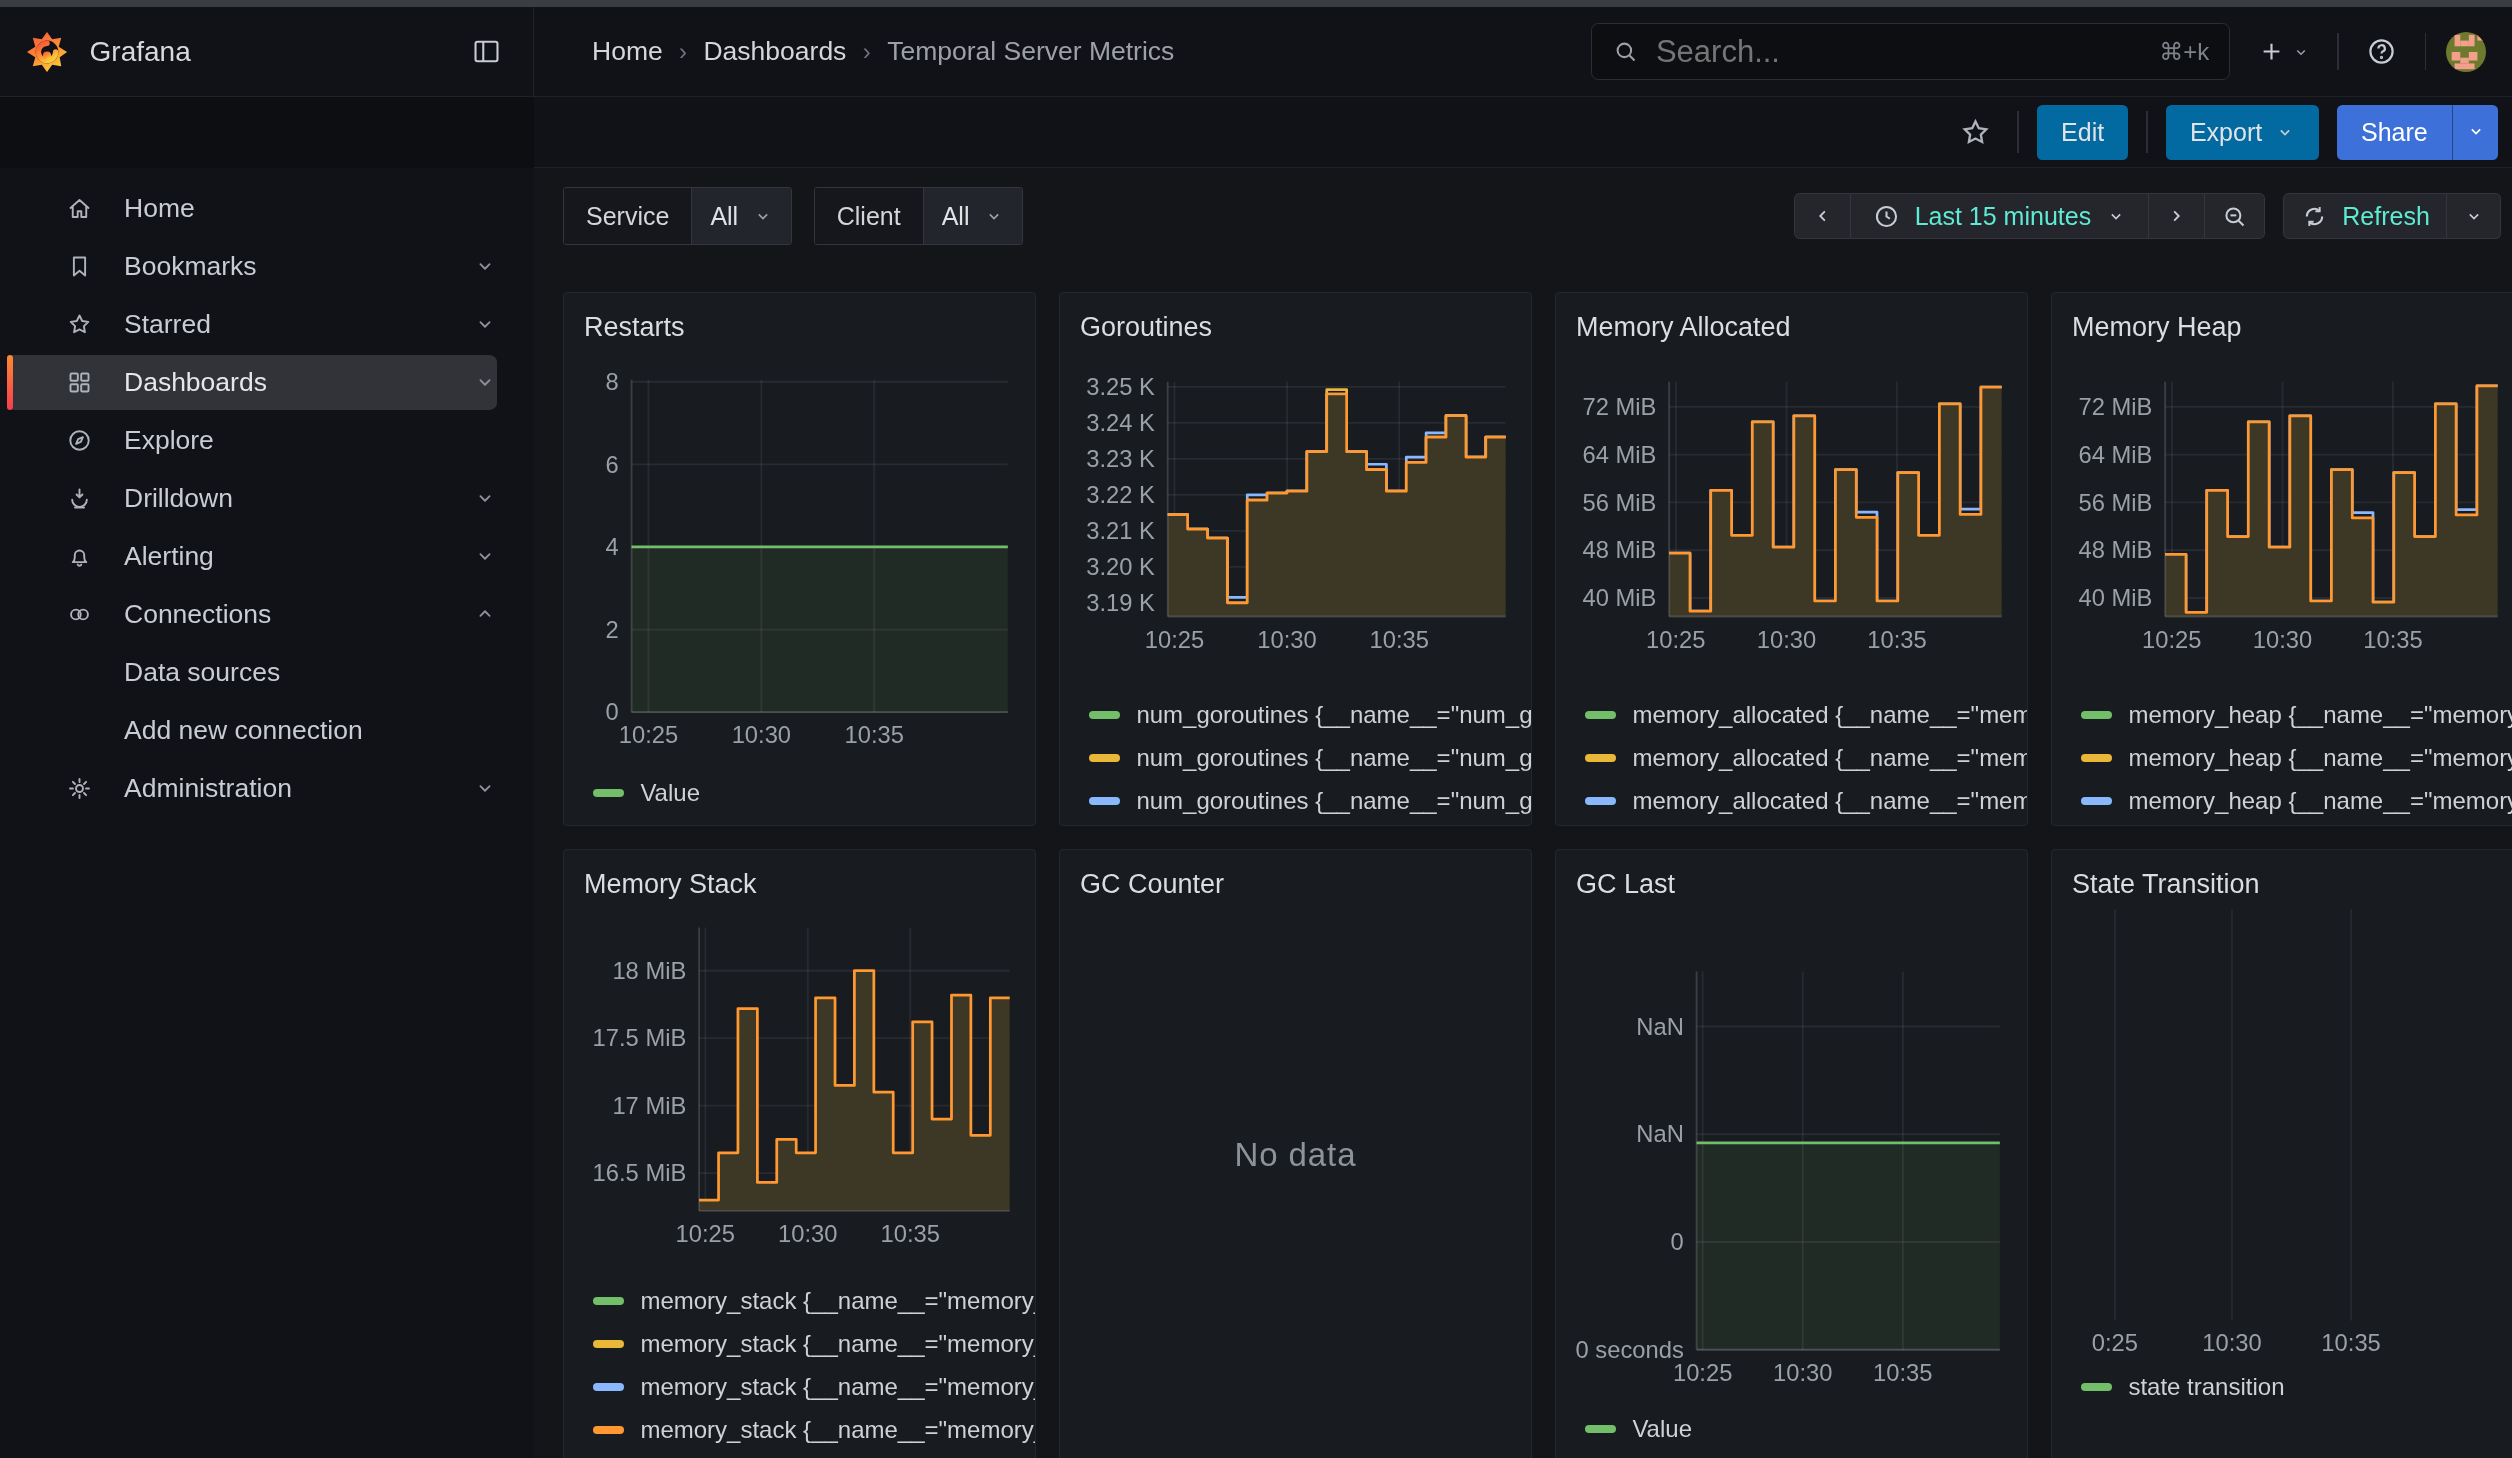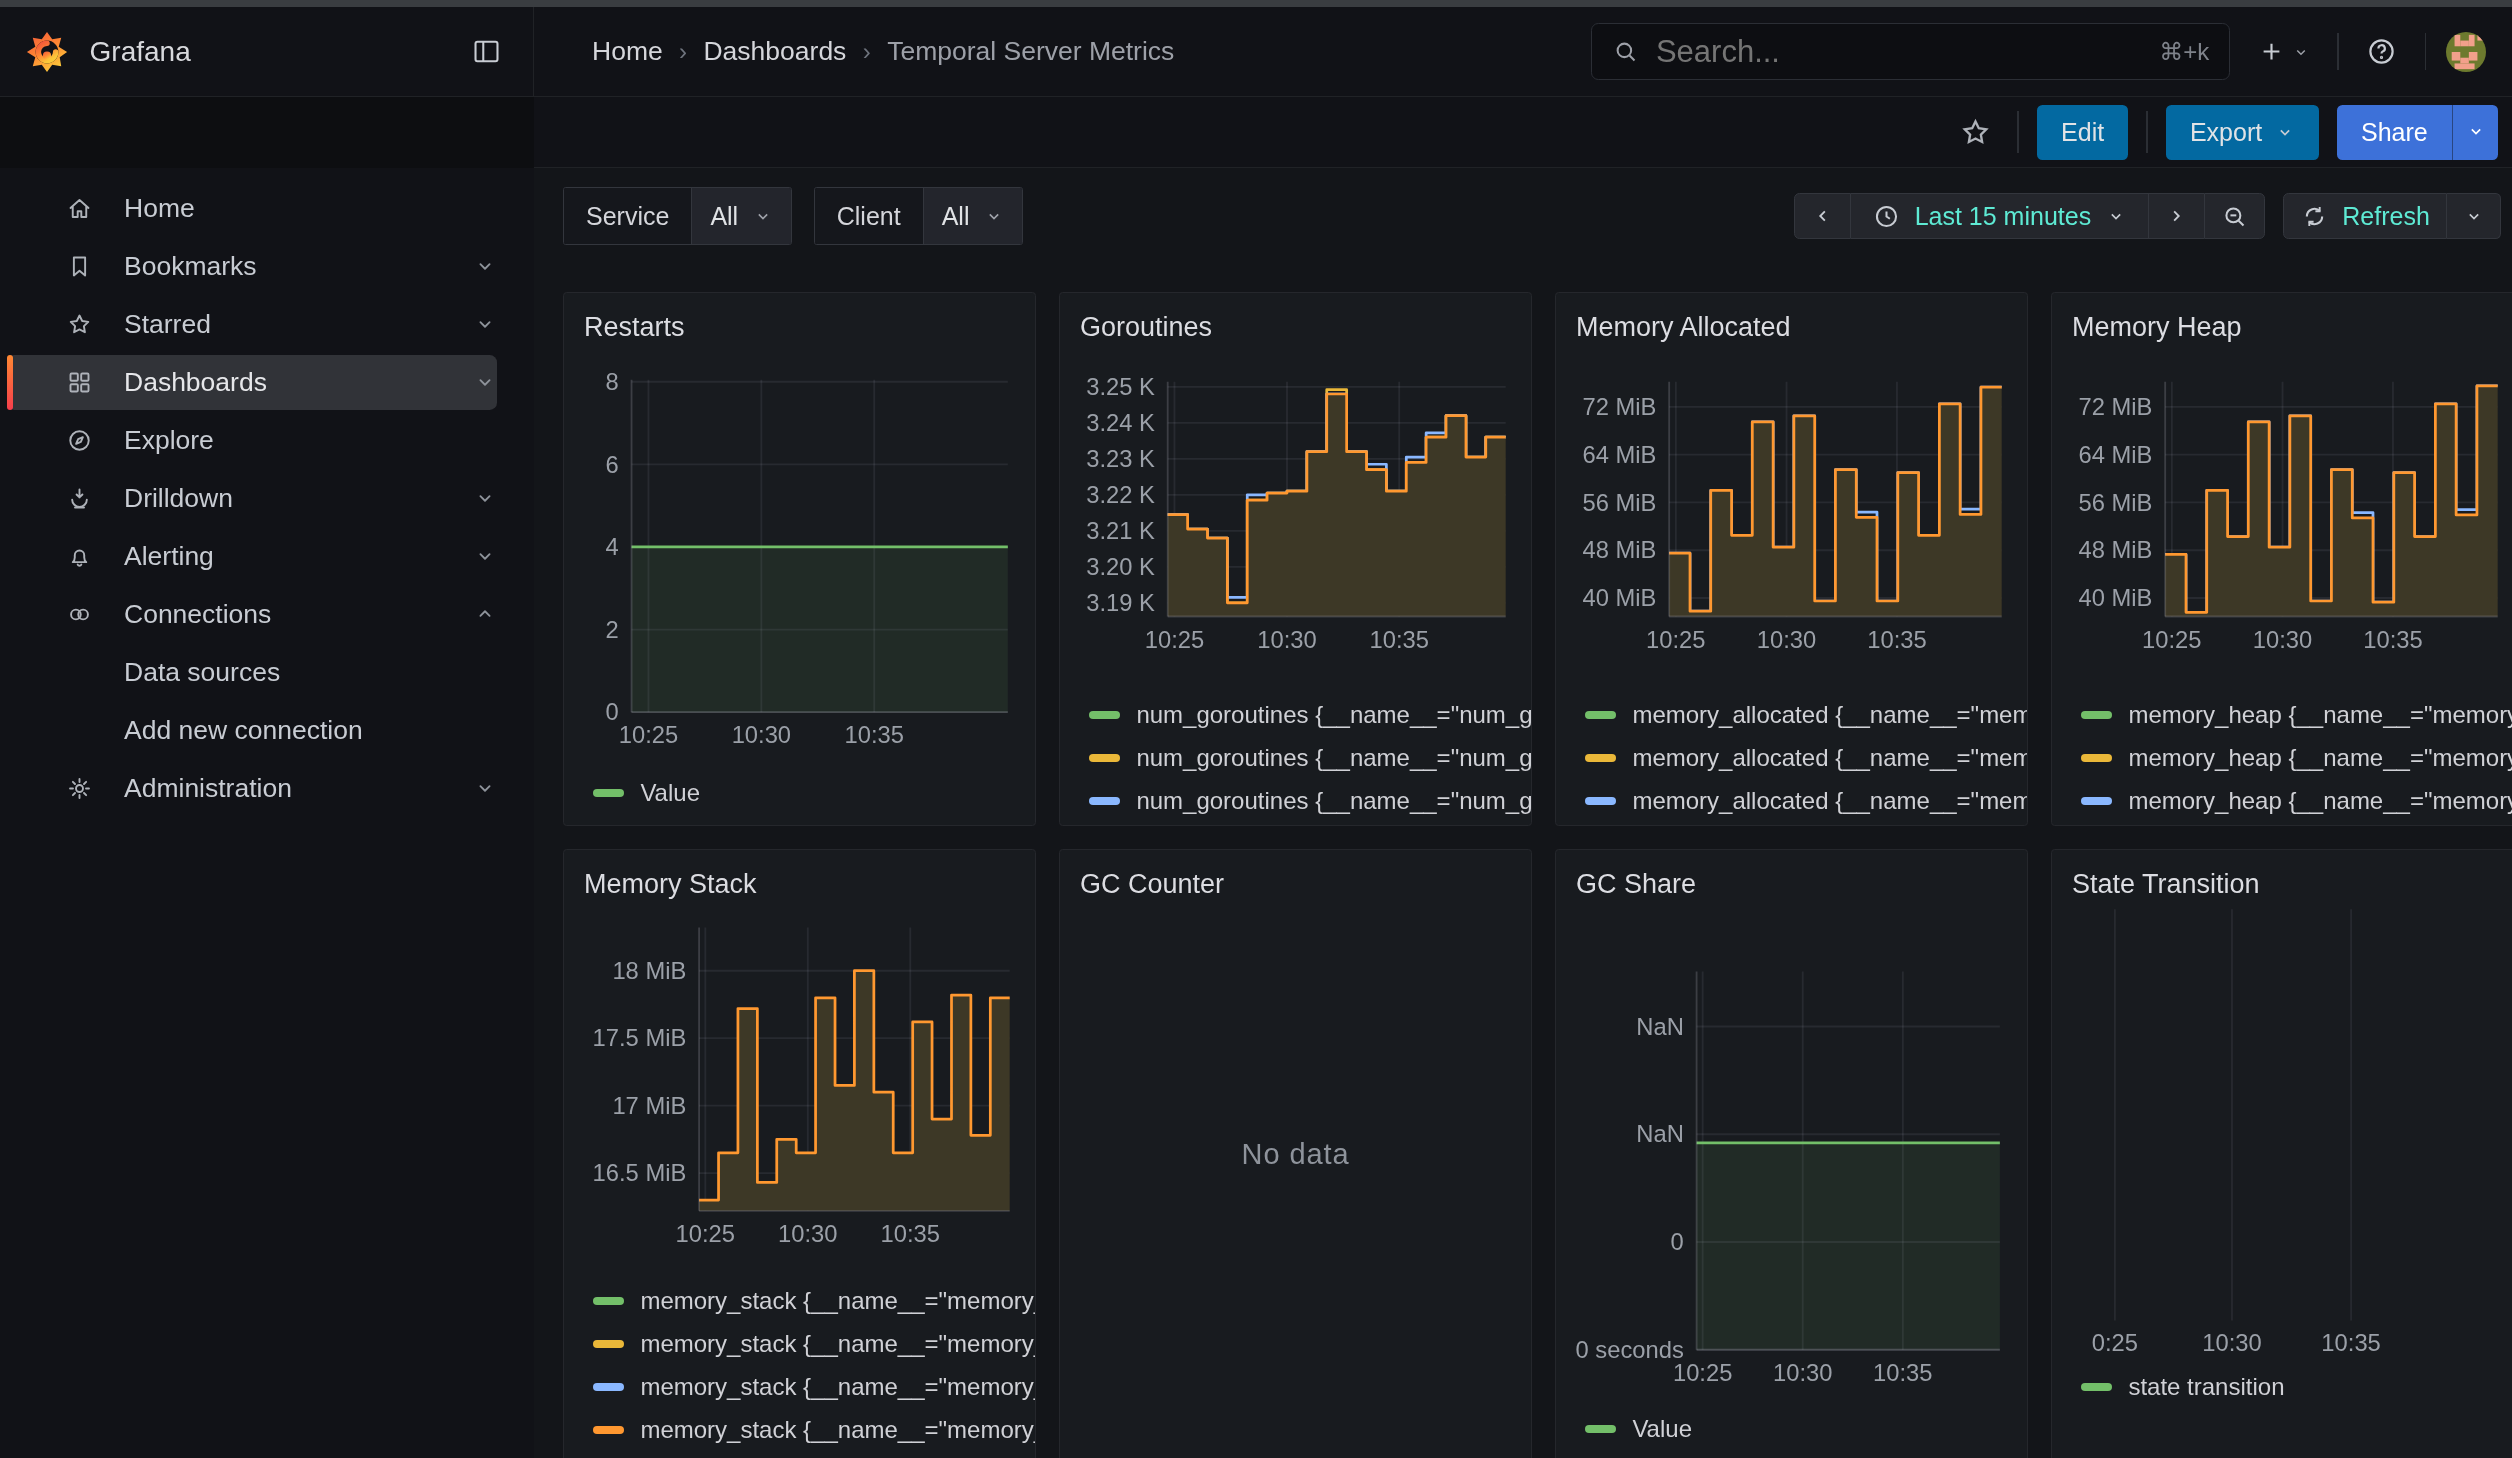--- a/index.html
+++ b/index.html
@@ -74,21 +74,21 @@
   svg text.ax{font-family:"Liberation Sans","DejaVu Sans",sans-serif;font-size:26px;fill:#9ba0a8;}
   .legend{display:flex;flex-direction:column;margin-top:11px;}
   .p-restarts .legend{margin-top:12.8px;}
   .p-goroutines .legend,.p-memory_allocated .legend,.p-memory_heap .legend{margin-top:24px;}
   .p-memory_stack .legend{margin-top:14.6px;}
   .p-gc_pause .legend{margin-top:auto;margin-bottom:12.8px;}
   .p-state_transition .legend{margin-top:5.5px;}
   .legend-row{height:43px;display:flex;align-items:center;cursor:pointer;}
   .legend-dash{width:31px;height:8.2px;border-radius:4.6px;margin:0 16.4px 0 9px;flex:none;}
   .legend-label{font-size:24px;color:#d0d1d6;white-space:nowrap;}
-  .no-data{flex:1;display:flex;align-items:center;justify-content:center;font-size:29px;color:#8e939b;
+  .no-data{flex:1;display:flex;align-items:center;justify-content:center;font-size:33px;color:#8e939b;
            letter-spacing:0.9px;margin-bottom:55px;}
 </style>
 </head>
 <body>
 
 <div id="top-strip"></div>
 
 <header>
   <div class="hdr-left">
     <span style="display:flex;">
@@ -604,21 +604,21 @@
            <span class="legend-dash" style="background:#FF9830"></span>
            <span class="legend-label">memory_stack {__name__="memory_s</span>
          </div>
           </div>
         </section>
         <section class="panel p-gc_counter">
           <div class="panel-title">GC Counter</div>
           <div class="no-data">No data</div>
         </section>
         <section class="panel p-gc_pause">
-          <div class="panel-title">GC Share</div>
+          <div class="panel-title">GC Last</div>
           <div class="chart-wrap"><svg width="433" height="499" viewBox="0 0 474 546">
               <line x1="138.64" y1="76" x2="138.64" y2="490" stroke="rgba(204,204,220,0.09)" stroke-width="2"></line>
               <text class="ax" x="138.64" y="524" text-anchor="middle">10:25</text>
               <line x1="248.2" y1="76" x2="248.2" y2="490" stroke="rgba(204,204,220,0.09)" stroke-width="2"></line>
               <text class="ax" x="248.2" y="524" text-anchor="middle">10:30</text>
               <line x1="357.76" y1="76" x2="357.76" y2="490" stroke="rgba(204,204,220,0.09)" stroke-width="2"></line>
               <text class="ax" x="357.76" y="524" text-anchor="middle">10:35</text>
               <line x1="132" y1="490" x2="464" y2="490" stroke="rgba(204,204,220,0.09)" stroke-width="2"></line>
               <text class="ax" x="118" y="499" text-anchor="end">0 seconds</text>
               <line x1="132" y1="372.05128205128204" x2="464" y2="372.05128205128204" stroke="rgba(204,204,220,0.09)" stroke-width="2"></line>

